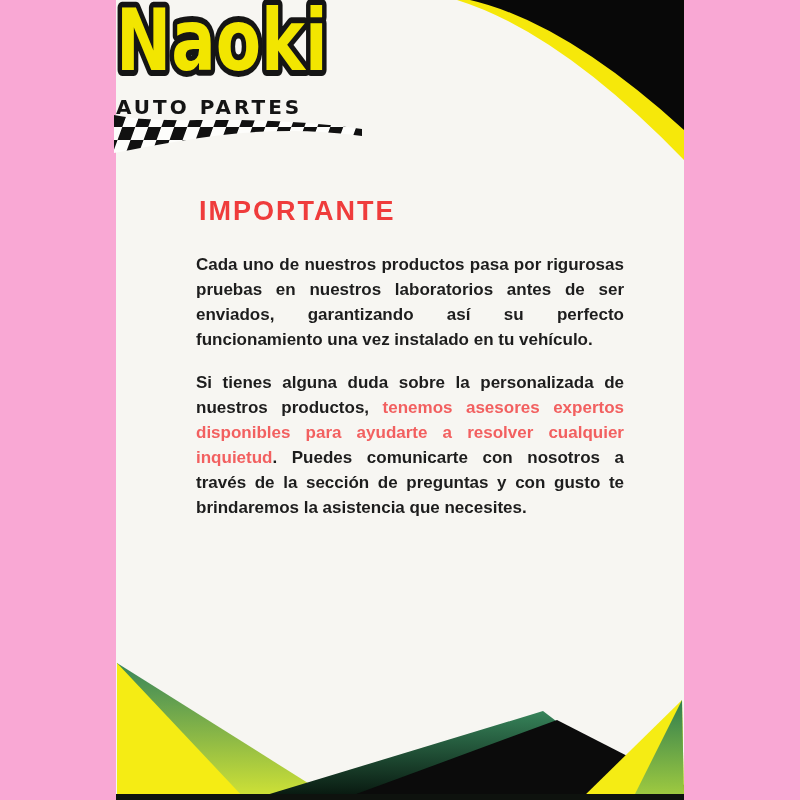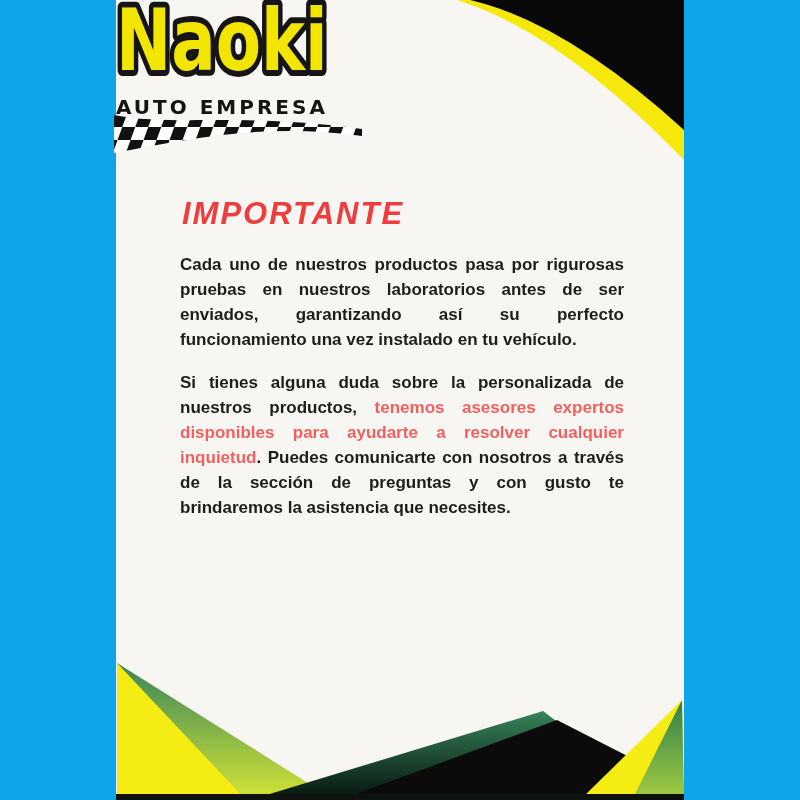--- a/index.html
+++ b/index.html
@@ -1,35 +1,35 @@
 <!DOCTYPE html>
 <html><head>
 <meta charset="utf-8">
 <style>
   html,body{margin:0;padding:0;background:#ffffff;}
-  .stage{position:relative;width:800px;height:800px;background:#0ea5e9;overflow:hidden;
+  .stage{position:relative;width:800px;height:800px;background:#f9a8d4;overflow:hidden;
          font-family:"Liberation Sans", sans-serif;}
   .canvas{position:absolute;left:116px;top:0;width:568px;height:800px;background:#f7f6f2;}
 
   
   .logo-svg{position:absolute;left:-4px;top:-4px;}
   .subtitle{position:absolute;left:0px;top:95px;font-family:"DejaVu Sans", sans-serif;
             font-size:20px;font-weight:700;letter-spacing:3px;color:#141414;white-space:nowrap;}
   .flag-svg{position:absolute;left:-2px;top:114px;}
   .tagline{position:absolute;left:6px;top:153px;font-size:15px;font-weight:700;
            letter-spacing:0.3px;color:#e83d38;white-space:pre;}
 
   
   .corner-svg{position:absolute;right:0;top:0;}
 
   
-  .heading{position:absolute;left:66px;top:196px;font-size:31px;font-weight:800;
-           letter-spacing:2px;color:#ef3c3c;font-style:italic;}
+  .heading{position:absolute;left:83px;top:196px;font-size:27px;font-weight:800;
+           letter-spacing:2px;color:#ef3c3c;}
   .copy{position:absolute;left:64px;top:252px;width:444px;}
-  .copy p{margin:0 0 18px 0;font-size:17px;line-height:25px;font-weight:700;
+  .copy p{margin:0 0 18px 16px;font-size:17px;line-height:25px;font-weight:700;
           color:#1d1d1d;text-align:justify;}
   .hl{color:#f26060;}
 
   
   .bottom-svg{position:absolute;left:0;bottom:0;}
 </style>
 </head>
 <body>
 
 <div class="stage">
@@ -37,21 +37,21 @@
 
     <svg class="corner-svg" width="230" height="165" viewBox="0 0 230 165">
       <path d="M3,0 L230,0 L230,160 Q106,32 3,0 Z" fill="#f6e80a"></path>
       <path d="M16,0 L230,0 L230,130 Q111,22 16,0 Z" fill="#080808"></path>
     </svg>
 
     <svg class="logo-svg" width="248" height="94" viewBox="0 0 248 72" preserveAspectRatio="none">
       <text x="4" y="57" font-family="DejaVu Sans, sans-serif" font-size="66" font-weight="bold" fill="#f2e600" stroke="#151515" stroke-width="9" paint-order="stroke" stroke-linejoin="round">Naoki</text>
     </svg>
 
-    <div class="subtitle">AUTO EMPRESA</div>
+    <div class="subtitle">AUTO PARTES</div>
 
     <svg class="flag-svg" width="250" height="40" viewBox="0 0 250 40">
       <defs>
         <pattern id="chk" width="26" height="26" patternUnits="userSpaceOnUse" patternTransform="skewX(-20)">
           <rect width="13" height="13" fill="#111111"></rect>
           <rect x="13" y="13" width="13" height="13" fill="#111111"></rect>
         </pattern>
       </defs>
       <path d="M0,1 C60,13 130,-2 248,15 L248,22 C150,8 70,26 0,39 Z" fill="#fdfdfb"></path>
       <path d="M0,1 C60,13 130,-2 248,15 L248,22 C150,8 70,26 0,39 Z" fill="url(#chk)"></path>

